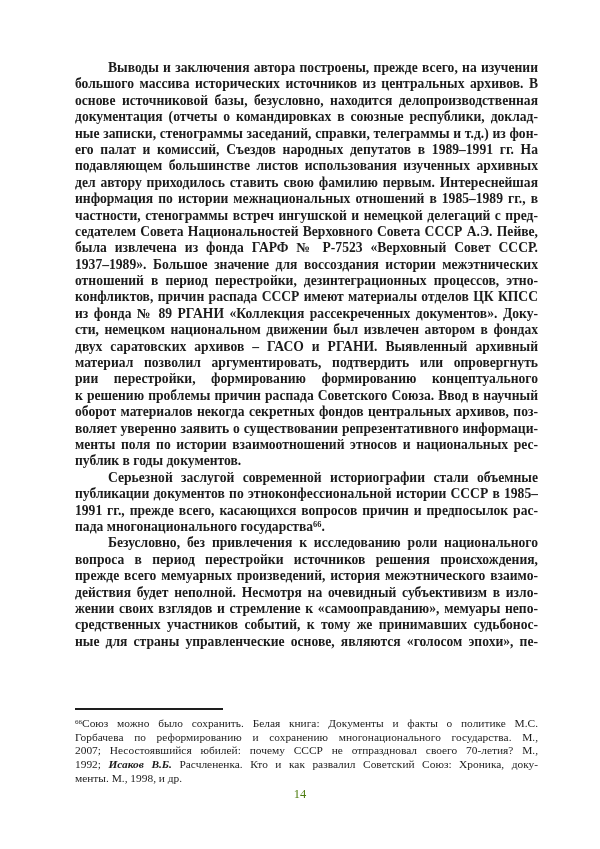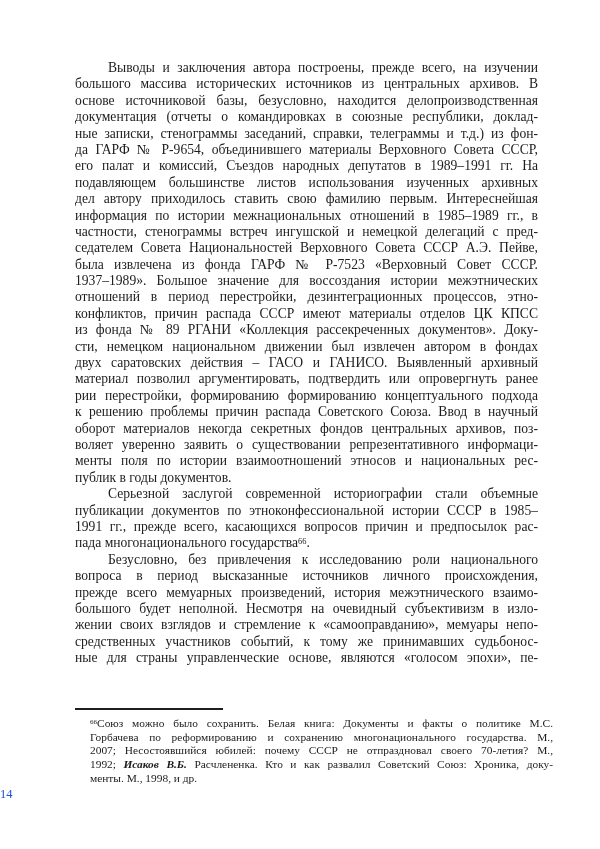--- a/index.html
+++ b/index.html
@@ -7,21 +7,21 @@
     position:relative;
     width:600px;height:849px;
     background:#ffffff;
     font-family:"Liberation Serif","DejaVu Serif",serif;
     color:#1c1c1c;
     overflow:hidden;
     -webkit-font-smoothing:antialiased;
   }
   .textblock{
     position:absolute;
-    left:75px;top:60px;width:463px;
+    left:75px;top:60px;width:463px;font-weight:bold;
   }
   .line{
     height:16.4px;
     line-height:16.4px;
     font-size:13.6px;
     text-align:justify;
     text-align-last:justify;
     overflow:hidden;
     white-space:normal;
   }
@@ -40,74 +40,74 @@
     margin-top:23px;
   }
   .footnote-sep{
     position:absolute;
     left:75px;top:708px;
     width:148px;height:0;
     border-top:2px solid #1e1e1e;
   }
   .footnote{
     position:absolute;
-    left:90px;top:717px;width:463px;
+    left:75px;top:717px;width:463px;
   }
   .footnote .line{
     height:13.7px;
     line-height:13.7px;
     font-size:11.4px;
   }
   .page-number{
     position:absolute;
     left:0;top:787px;width:600px;
+    text-align:center;
     font-size:12.5px;
-    color:#1d4ed8;
+    color:#4d7c0f;
   }
   i{font-style:italic;font-weight:bold;}
 </style>
 </head>
 <body>
 
 <div class="page">
   <div class="textblock" id="body-text">
       <div class="line indent">Выводы и заключения автора построены, прежде всего, на изучении</div>
       <div class="line">большого массива исторических источников из центральных архивов. В</div>
       <div class="line">основе источниковой базы, безусловно, находится делопроизводственная</div>
       <div class="line">документация (отчеты о командировках в союзные республики, доклад-</div>
       <div class="line">ные записки, стенограммы заседаний, справки, телеграммы и т.д.) из фон-</div>
-      <div class="line">да ГАРФ № Р-9654, объединившего материалы Верховного Совета СССР,</div>
       <div class="line">его палат и комиссий, Съездов народных депутатов в 1989–1991 гг. На</div>
       <div class="line">подавляющем большинстве листов использования изученных архивных</div>
       <div class="line">дел автору приходилось ставить свою фамилию первым. Интереснейшая</div>
       <div class="line">информация по истории межнациональных отношений в 1985–1989 гг., в</div>
       <div class="line">частности, стенограммы встреч ингушской и немецкой делегаций с пред-</div>
       <div class="line">седателем Совета Национальностей Верховного Совета СССР А.Э. Пейве,</div>
       <div class="line">была извлечена из фонда ГАРФ № Р-7523 «Верховный Совет СССР.</div>
       <div class="line">1937–1989». Большое значение для воссоздания истории межэтнических</div>
       <div class="line">отношений в период перестройки, дезинтеграционных процессов, этно-</div>
       <div class="line">конфликтов, причин распада СССР имеют материалы отделов ЦК КПСС</div>
       <div class="line">из фонда № 89 РГАНИ «Коллекция рассекреченных документов». Доку-</div>
       <div class="line">сти, немецком национальном движении был извлечен автором в фондах</div>
-      <div class="line">двух саратовских действия – ГАСО и ГАНИСО. Выявленный архивный</div>
+      <div class="line">двух саратовских архивов – ГАСО и РГАНИ. Выявленный архивный</div>
       <div class="line">материал позволил аргументировать, подтвердить или опровергнуть ранее</div>
       <div class="line">рии перестройки, формированию формированию концептуального подхода</div>
       <div class="line">к решению проблемы причин распада Советского Союза. Ввод в научный</div>
       <div class="line">оборот материалов некогда секретных фондов центральных архивов, поз-</div>
       <div class="line">воляет уверенно заявить о существовании репрезентативного информаци-</div>
       <div class="line">менты поля по истории взаимоотношений этносов и национальных рес-</div>
       <div class="line short">публик в годы документов.</div>
       <div class="line indent">Серьезной заслугой современной историографии стали объемные</div>
       <div class="line">публикации документов по этноконфессиональной истории СССР в 1985–</div>
       <div class="line">1991 гг., прежде всего, касающихся вопросов причин и предпосылок рас-</div>
       <div class="line short">пада многонационального государства<sup>66</sup>.</div>
       <div class="line indent">Безусловно, без привлечения к исследованию роли национального</div>
-      <div class="line">вопроса в период высказанные источников личного происхождения,</div>
+      <div class="line">вопроса в период перестройки источников решения происхождения,</div>
       <div class="line">прежде всего мемуарных произведений, история межэтнического взаимо-</div>
-      <div class="line">большого будет неполной. Несмотря на очевидный субъективизм в изло-</div>
+      <div class="line">действия будет неполной. Несмотря на очевидный субъективизм в изло-</div>
       <div class="line">жении своих взглядов и стремление к «самооправданию», мемуары непо-</div>
       <div class="line">средственных участников событий, к тому же принимавших судьбонос-</div>
       <div class="line">ные для страны управленческие основе, являются «голосом эпохи», пе-</div>
     </div>
   <div class="footnote-sep"></div>
   <div class="footnote" id="footnote-text">
       <div class="line"><sup>66</sup>Союз можно было сохранить. Белая книга: Документы и факты о политике М.С.</div>
       <div class="line">Горбачева по реформированию и сохранению многонационального государства. М.,</div>
       <div class="line">2007; Несостоявшийся юбилей: почему СССР не отпраздновал своего 70-летия? М.,</div>
       <div class="line">1992; <i>Исаков В.Б.</i> Расчлененка. Кто и как развалил Советский Союз: Хроника, доку-</div>

